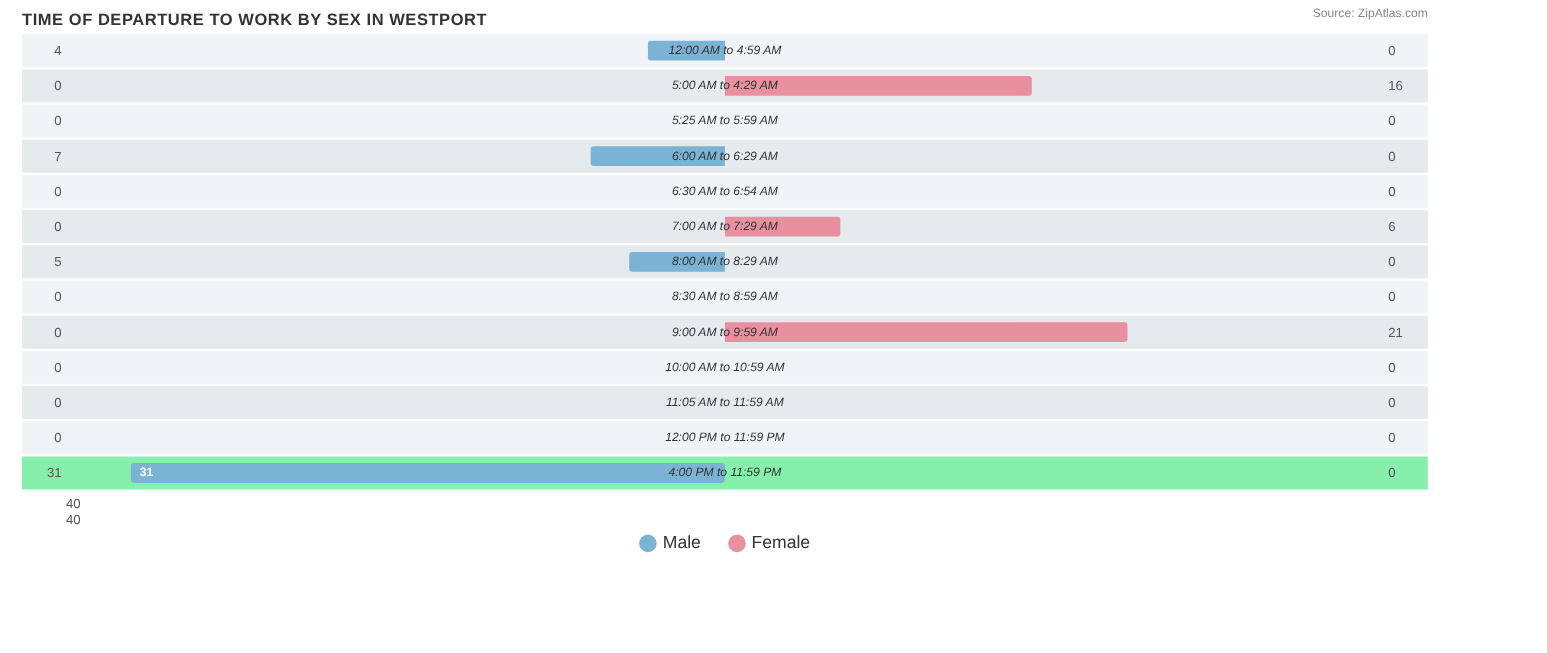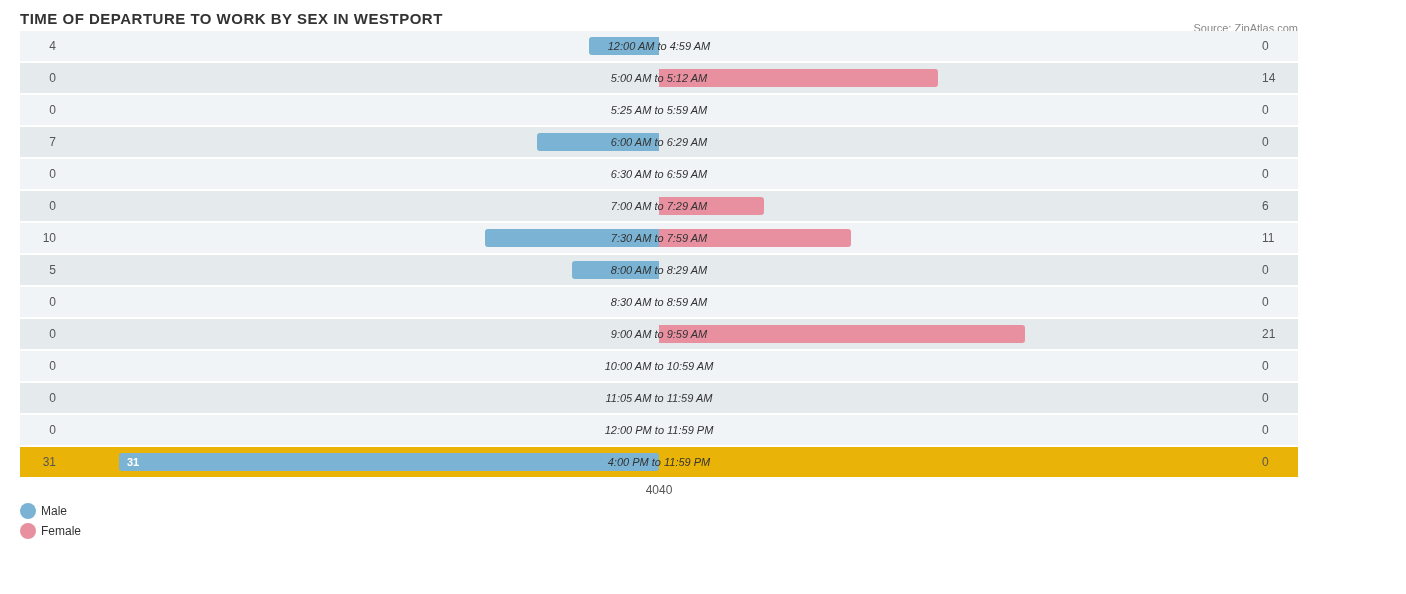--- a/index.html
+++ b/index.html
@@ -20,21 +20,21 @@
     .title {
       font-size: 15px;
       font-weight: bold;
       color: #333;
       text-transform: uppercase;
       letter-spacing: 0.5px;
       margin-bottom: 4px;
     }
     .source {
       position: absolute;
-      top: 22px;
+      top: 6px;
       right: 20px;
       font-size: 11px;
       color: #888;
     }
     .chart-area {
       position: relative;
       width: 100%;
       margin-top: 4px;
     }
     .row {
@@ -97,33 +97,33 @@
     .right-val {
       width: 40px;
       text-align: left;
       font-size: 12px;
       color: #555;
       padding-left: 4px;
       flex-shrink: 0;
     }
     .x-axis {
       display: flex;
-      justify-content: center;
+      justify-content: flex-end;
       padding: 4px 40px 0 40px;
       font-size: 12px;
       color: #555;
+      flex-direction: column;
     }
     .legend {
       display: flex;
       justify-content: center;
-      gap: 4px;
+      gap: 25px;
       margin-top: 6px;
-      font-size: 12px;
+      font-size: 16px;
       color: #333;
-      flex-direction: column;
     }
     .legend-item {
       display: flex;
       align-items: center;
       gap: 5px;
     }
     .legend-swatch {
       width: 16px;
       height: 16px;
       border-radius: 50%;
@@ -150,64 +150,55 @@
         <div class="left-val">4</div>
         <div class="bars-center">
           <div class="label-box">12:00 AM to 4:59 AM</div>
           <div class="male-bar" style="width: 69.6774px;"></div>
         </div>
         <div class="right-val">0</div>
       </div>
       <div class="row" style="background: rgb(229, 234, 237);">
         <div class="left-val">0</div>
         <div class="bars-center">
-          <div class="label-box">5:00 AM to 5:12 AM</div>
+          <div class="label-box">5:00 AM to 4:29 AM</div>
           <div class="female-bar" style="width: 278.71px;"></div>
         </div>
-        <div class="right-val">14</div>
+        <div class="right-val">16</div>
       </div>
       <div class="row" style="background: rgb(240, 244, 247);">
         <div class="left-val">0</div>
         <div class="bars-center">
           <div class="label-box">5:25 AM to 5:59 AM</div>
         </div>
         <div class="right-val">0</div>
       </div>
       <div class="row" style="background: rgb(229, 234, 237);">
         <div class="left-val">7</div>
         <div class="bars-center">
           <div class="label-box">6:00 AM to 6:29 AM</div>
           <div class="male-bar" style="width: 121.935px;"></div>
         </div>
         <div class="right-val">0</div>
       </div>
       <div class="row" style="background: rgb(240, 244, 247);">
         <div class="left-val">0</div>
         <div class="bars-center">
-          <div class="label-box">6:30 AM to 6:59 AM</div>
+          <div class="label-box">6:30 AM to 6:54 AM</div>
         </div>
         <div class="right-val">0</div>
       </div>
       <div class="row" style="background: rgb(229, 234, 237);">
         <div class="left-val">0</div>
         <div class="bars-center">
           <div class="label-box">7:00 AM to 7:29 AM</div>
           <div class="female-bar" style="width: 104.516px;"></div>
         </div>
         <div class="right-val">6</div>
       </div>
-      <div class="row" style="background: rgb(240, 244, 247);">
-        <div class="left-val">10</div>
-        <div class="bars-center">
-          <div class="label-box">7:30 AM to 7:59 AM</div>
-          <div class="male-bar" style="width: 174.194px;"></div>
-          <div class="female-bar" style="width: 191.613px;"></div>
-        </div>
-        <div class="right-val">11</div>
-      </div>
       <div class="row" style="background: rgb(229, 234, 237);">
         <div class="left-val">5</div>
         <div class="bars-center">
           <div class="label-box">8:00 AM to 8:29 AM</div>
           <div class="male-bar" style="width: 87.0968px;"></div>
         </div>
         <div class="right-val">0</div>
       </div>
       <div class="row" style="background: rgb(240, 244, 247);">
         <div class="left-val">0</div>
@@ -238,21 +229,21 @@
         </div>
         <div class="right-val">0</div>
       </div>
       <div class="row" style="background: rgb(240, 244, 247);">
         <div class="left-val">0</div>
         <div class="bars-center">
           <div class="label-box">12:00 PM to 11:59 PM</div>
         </div>
         <div class="right-val">0</div>
       </div>
-      <div class="row" style="background: #eab308;">
+      <div class="row" style="background: #86efac;">
         <div class="left-val">31</div>
         <div class="bars-center">
           <div class="label-box">4:00 PM to 11:59 PM</div>
           <div class="male-bar" style="width: 540px; border-radius: 3px;">
             <span class="val-inside" style="left: 8px; top: 50%; transform: translateY(-50%);">31</span>
           </div>
         </div>
         <div class="right-val">0</div>
       </div>
     </div>

